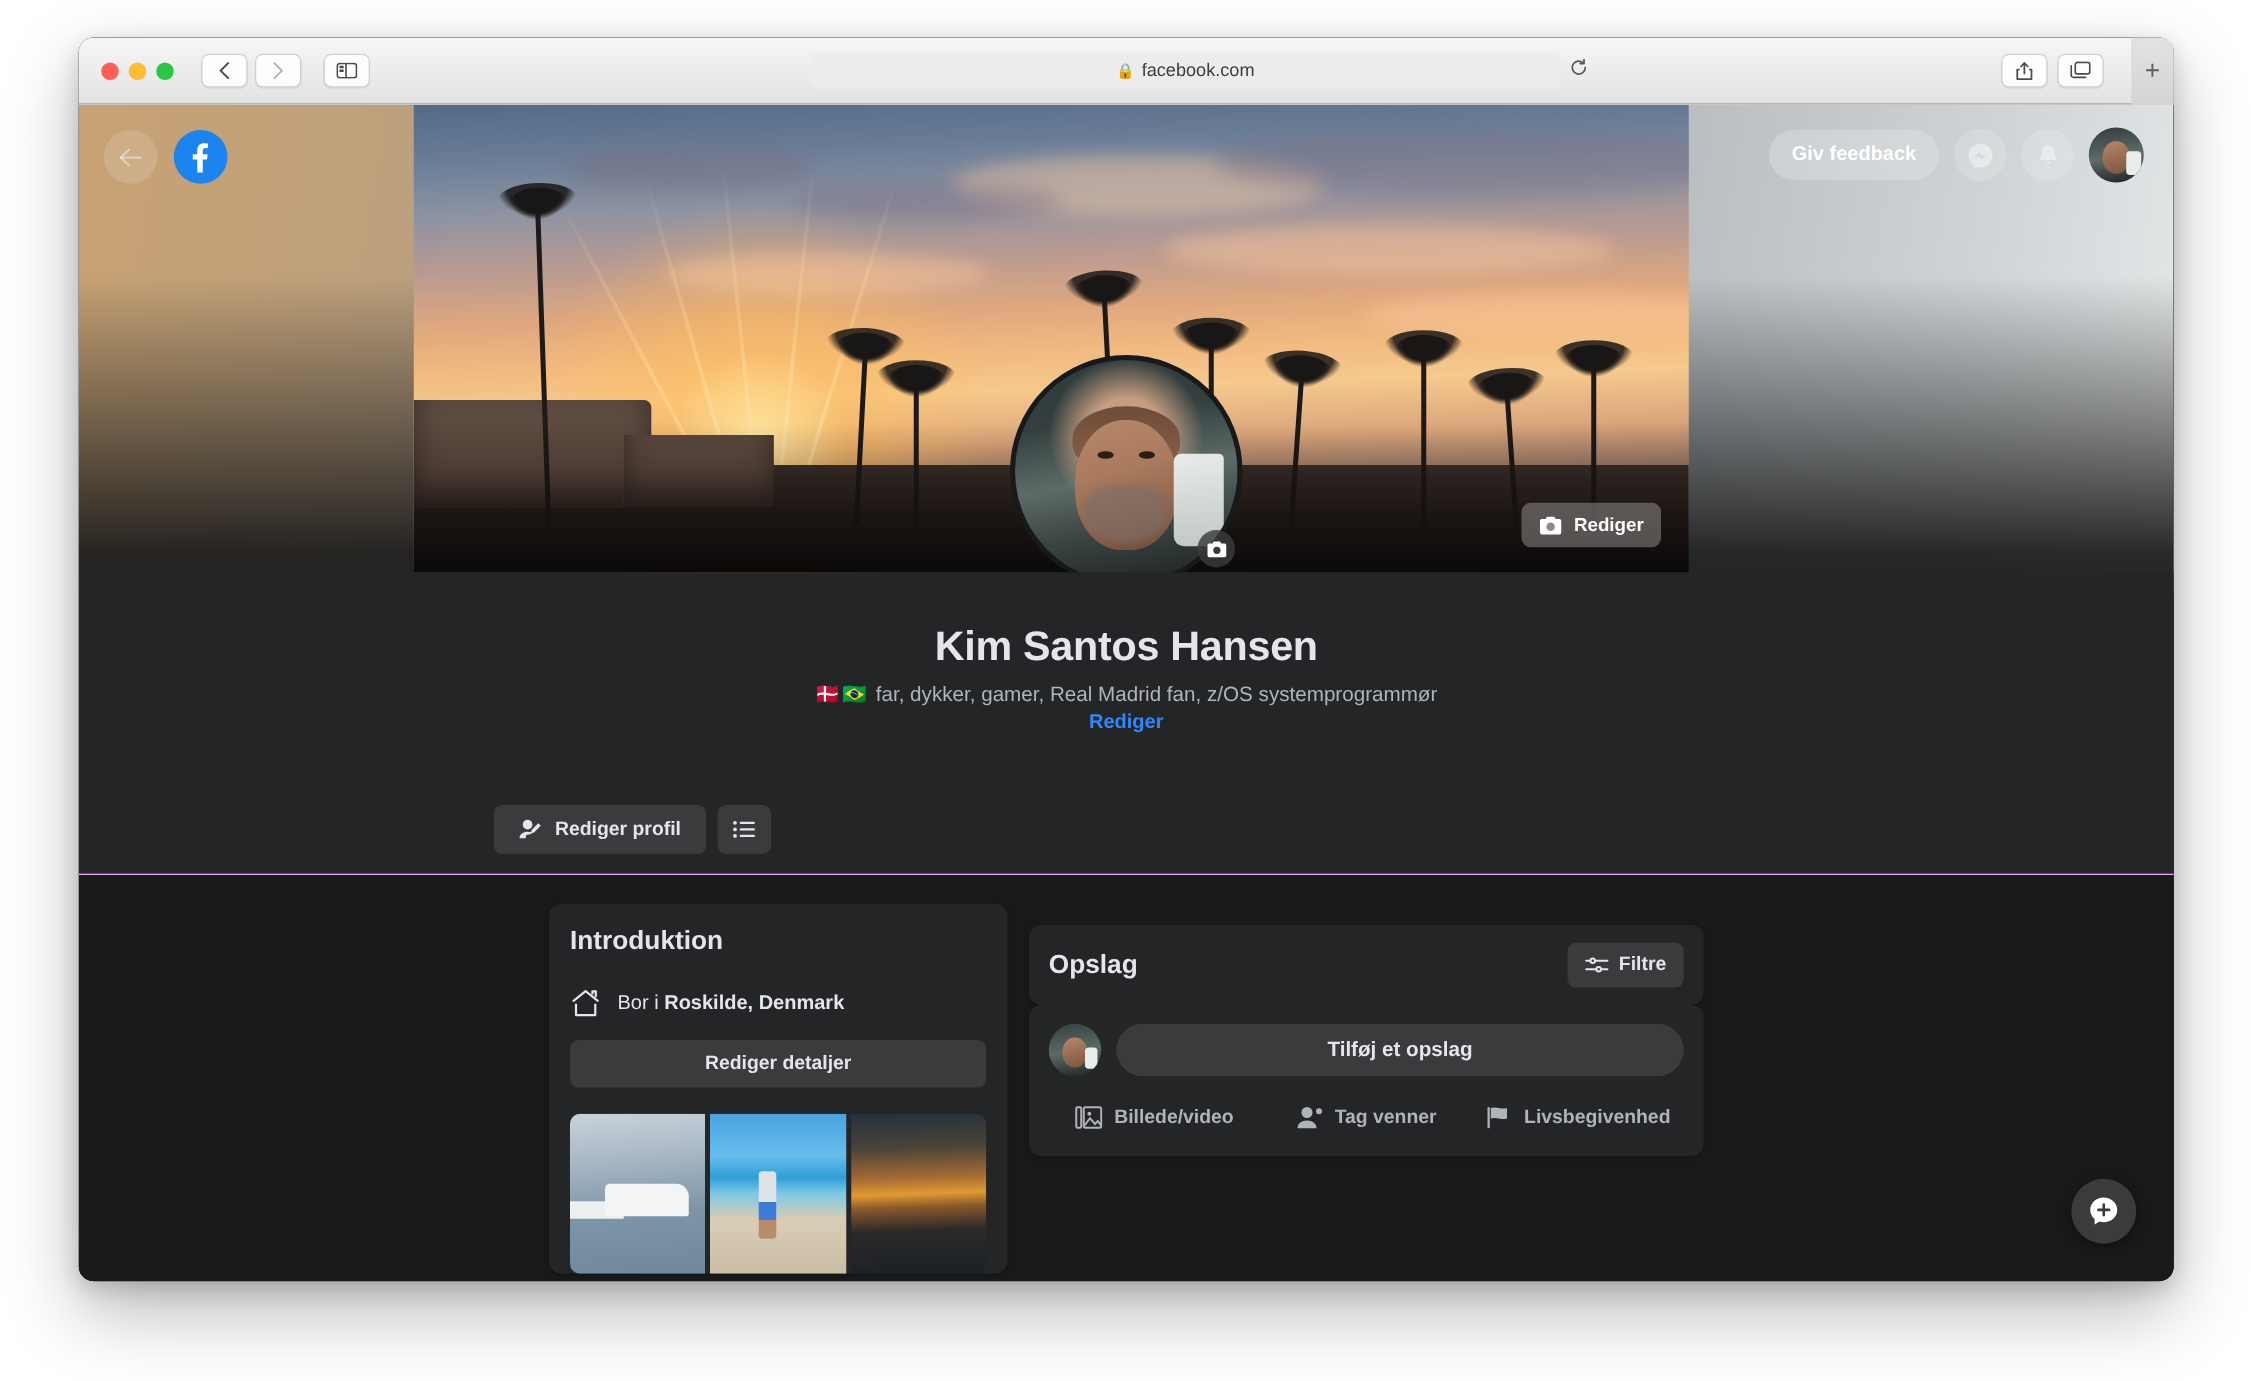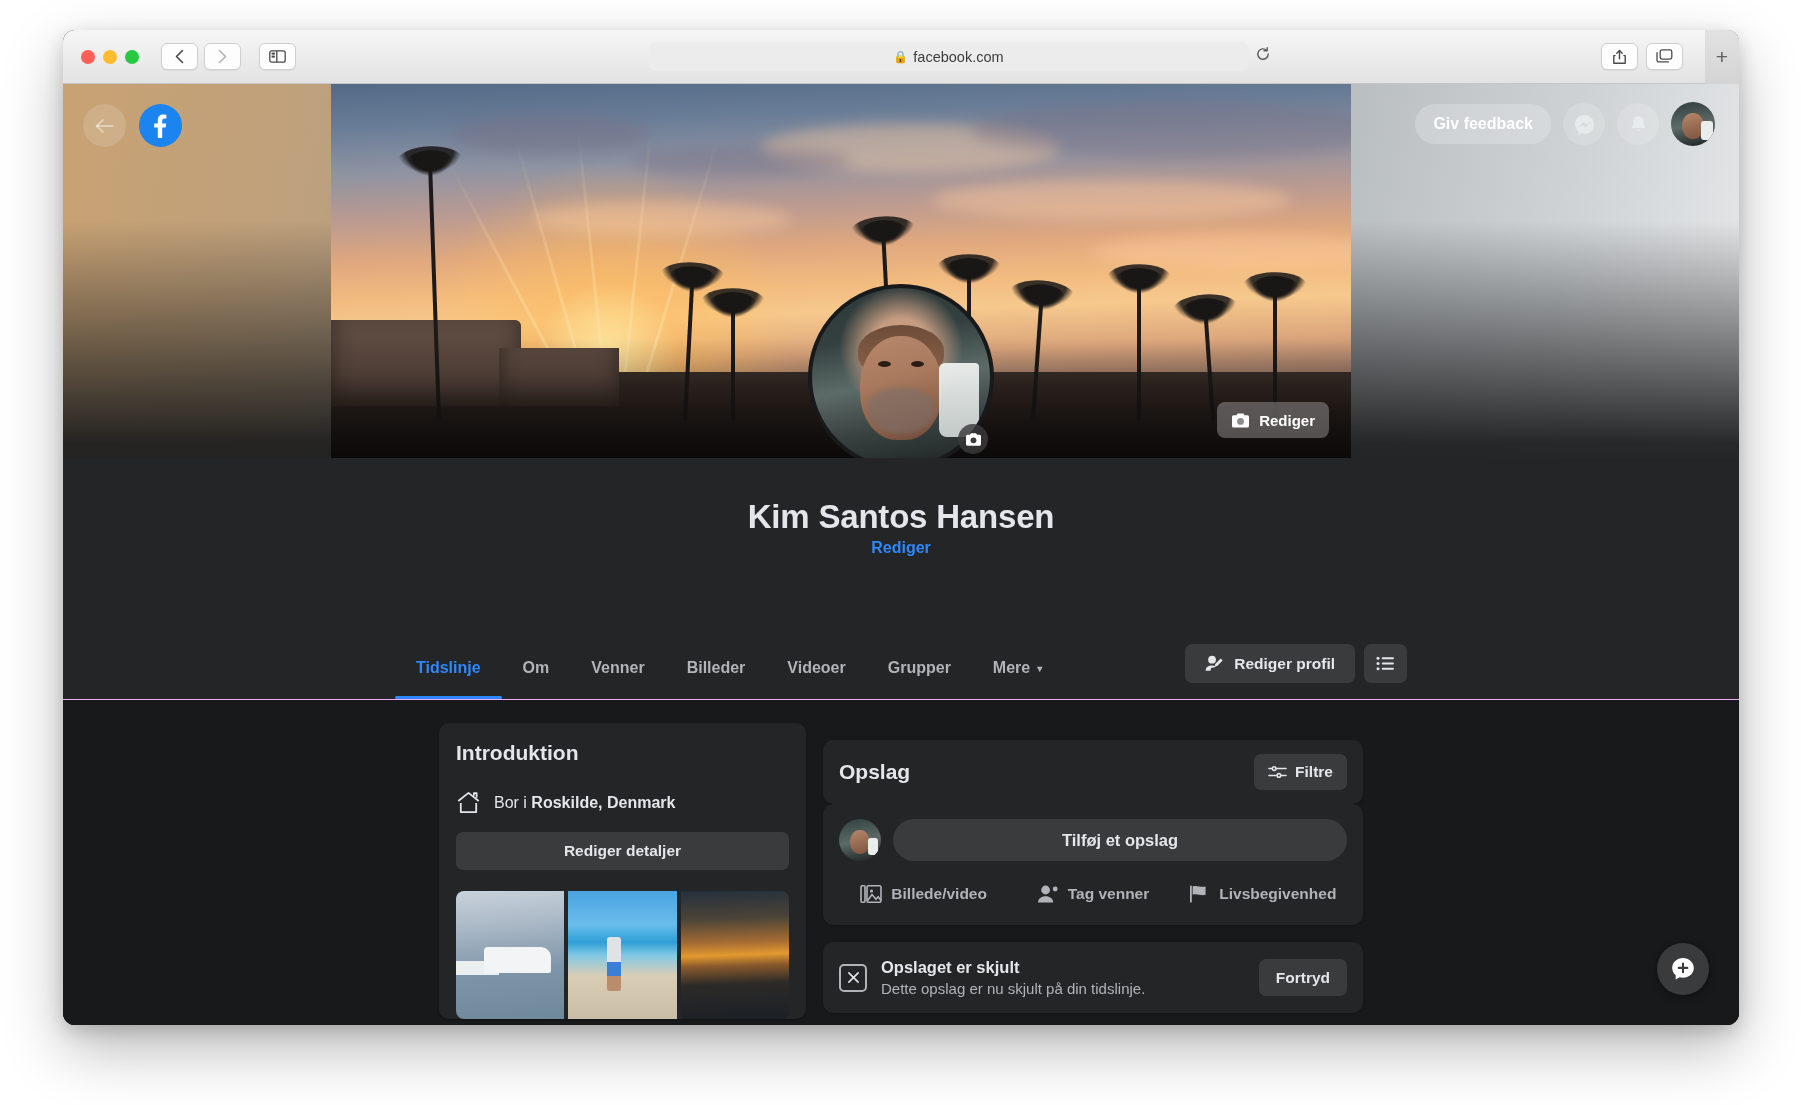--- a/index.html
+++ b/index.html
@@ -720,48 +720,28 @@
       <div id="profile-camera-badge">
         <svg width="17" height="15" viewBox="0 0 19 17" fill="currentColor">
             <path d="M6.6 1.4h5.8l1.1 1.8h3A1.6 1.6 0 0 1 18 4.8v9.2a1.6 1.6 0 0 1-1.5 1.6h-14A1.6 1.6 0 0 1 1 14V4.8a1.6 1.6 0 0 1 1.5-1.6h3z"></path>
             <circle cx="9.5" cy="9.4" r="3.3" fill="#3a3b3c"></circle>
           </svg>
       </div>
     </div>
 
     <div id="profile-header">
       <div id="profile-name">Kim Santos Hansen</div>
+      <div id="profile-bio">
+        <span class="flag">🇩🇰</span><span class="flag">🇧🇷</span>
+        <span>far, dykker, gamer, Real Madrid fan, z/OS systemprogrammør</span>
+      </div>
       <div id="bio-edit-link">Rediger</div>
 
       <div id="tabs-row">
         <div id="tabs-inner">
-          <div id="tabs">
-            <div class="tab active">
-                <span>Tidslinje</span>
-              </div>
-            <div class="tab">
-                <span>Om</span>
-              </div>
-            <div class="tab">
-                <span>Venner</span>
-              </div>
-            <div class="tab">
-                <span>Billeder</span>
-              </div>
-            <div class="tab">
-                <span>Videoer</span>
-              </div>
-            <div class="tab">
-                <span>Grupper</span>
-              </div>
-            <div class="tab">
-              <span>Mere</span>
-              <span class="caret">▾</span>
-            </div>
-          </div>
 
           <div id="tab-actions">
             <div id="edit-profile-btn">
               <span>
                 <svg width="19" height="17" viewBox="0 0 20 18" fill="currentColor">
                     <circle cx="7.4" cy="5" r="4.1"></circle>
                     <path d="M.6 16.6c0-3.6 3-5.6 6.8-5.6 1.5 0 2.9.3 4 .9l-1 1-4.1.9-.5 2.8z"></path>
                     <path d="M18.6 5.9 12.9 11.6l-2.7.6.6-2.7L16.5 3.8z"></path>
                   </svg>
               </span>
@@ -861,32 +841,20 @@
                 <svg width="22" height="20" viewBox="0 0 22 20" fill="#b0b3b8">
                     <rect x="2" y="1.6" width="1.8" height="17" rx=".9"></rect>
                     <path d="M4.6 2.4c4.4-1.6 8.6 1.6 13 0v8.4c-4.4 1.6-8.6-1.6-13 0z"></path>
                   </svg>
               </span>
               <span>Livsbegivenhed</span>
             </div>
           </div>
         </div>
 
-        <div class="card" id="hidden-post-card">
-          <div id="hidden-post-icon">
-            <svg width="13" height="13" viewBox="0 0 14 14" stroke="currentColor" stroke-width="1.7" stroke-linecap="round">
-                <path d="M2 2l10 10M12 2 2 12"></path>
-              </svg>
-          </div>
-          <div id="hidden-post-text">
-            <div id="hidden-post-title">Opslaget er skjult</div>
-            <div id="hidden-post-sub">Dette opslag er nu skjult på din tidslinje.</div>
-          </div>
-          <div id="undo-btn">Fortryd</div>
-        </div>
 
       </div>
     </div>
 
     <div id="chat-fab">
       <svg width="30" height="30" viewBox="0 0 30 30">
           <path d="M15 4C9 4 4.2 8.4 4.2 13.9c0 2.9 1.3 5.5 3.5 7.3v4.3l3.9-2.3c1.1.3 2.2.5 3.4.5 6 0 10.8-4.4 10.8-9.8S21 4 15 4z" fill="#fff"></path>
           <path d="M15 9.6v8.6M10.7 13.9h8.6" stroke="#3a3b3c" stroke-width="2.1" stroke-linecap="round"></path>
         </svg>
     </div>

